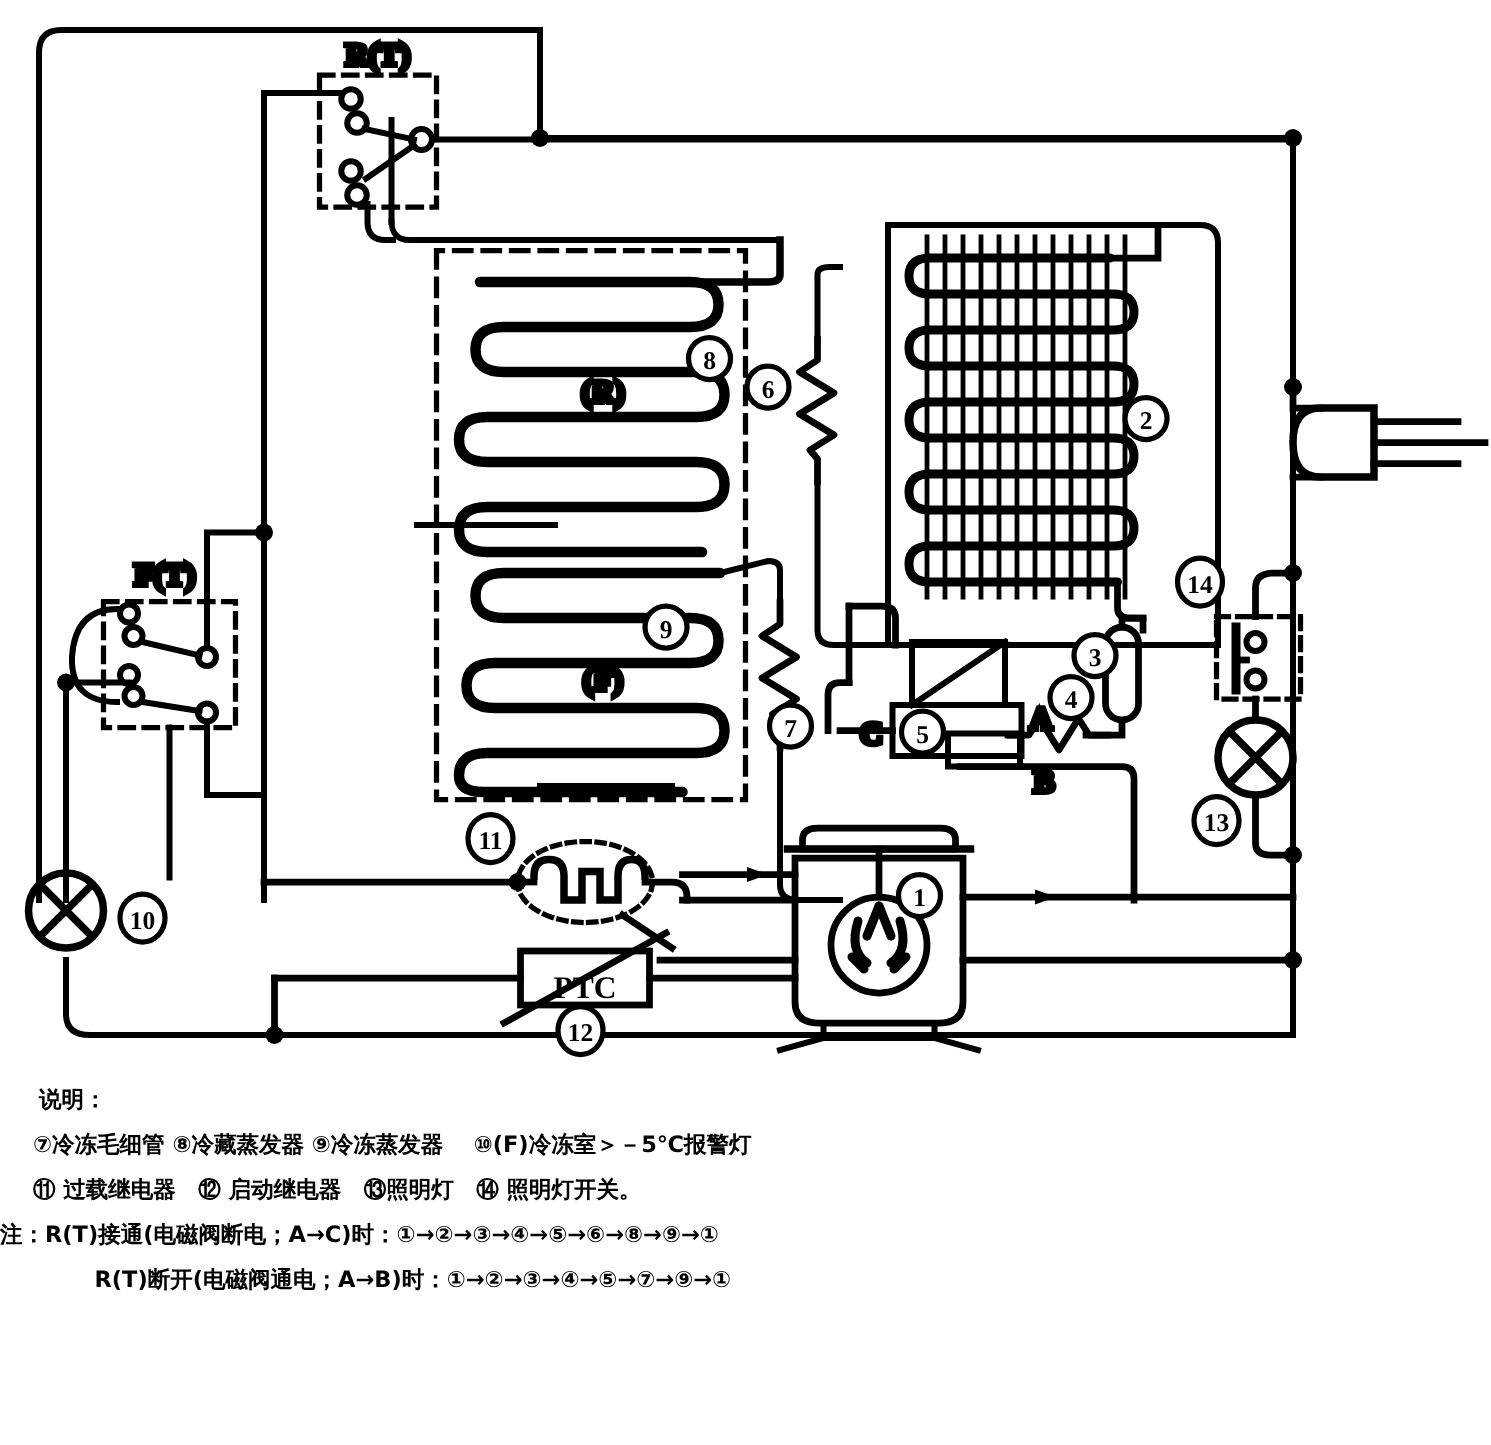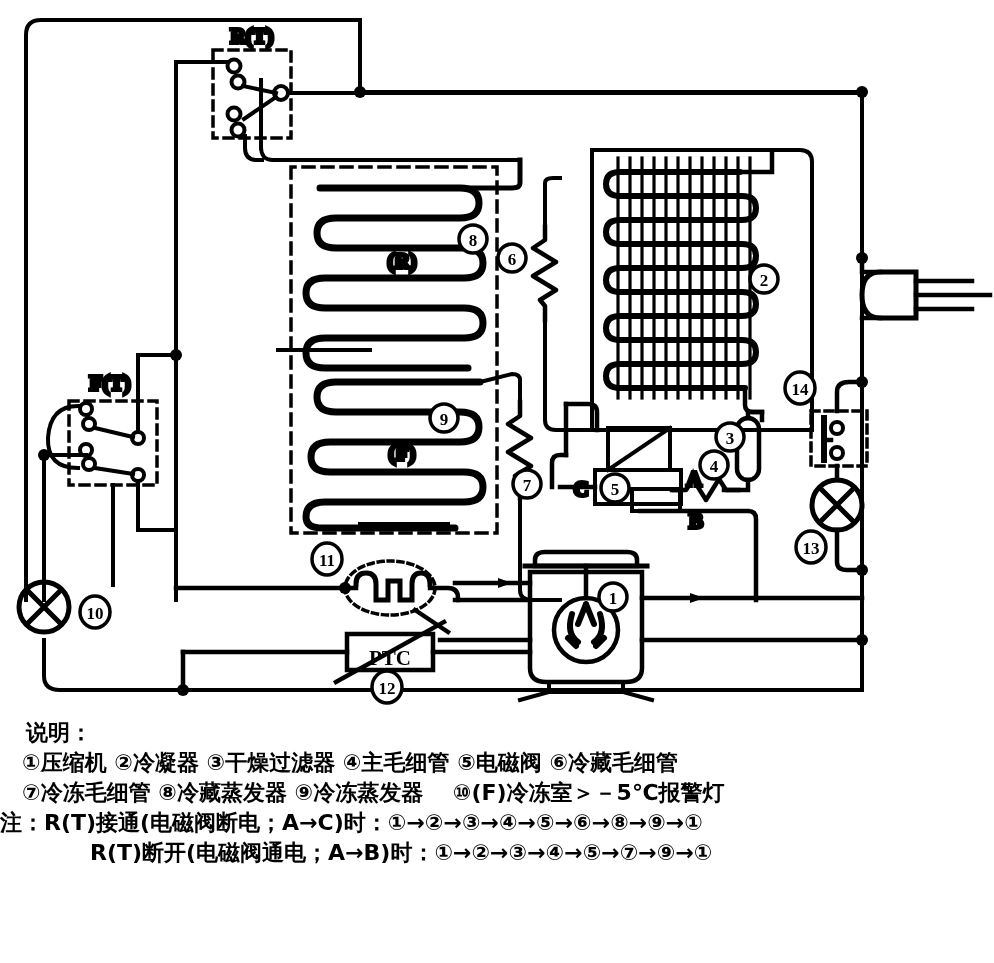--- a/index.html
+++ b/index.html
@@ -9,29 +9,29 @@
     color:#000;
   }
   #diagram{position:absolute;left:0;top:0;width:994px;height:720px;}
   #legend{
     position:absolute;left:0;top:718px;width:994px;height:245px;
     padding:0;box-sizing:border-box;
   }
   .leg-line{
     font-family:"DejaVu Sans","Liberation Sans",sans-serif;
     font-weight:bold;
-    font-size:22px;
+    font-size:15px;
     line-height:30px;
     white-space:nowrap;
     letter-spacing:0px;
   }
   .leg-head{padding-left:26px;}
   .leg-body{padding-left:22px;}
   .note-line{}
-  .note-line2{padding-left:90px;}
+  .note-line2{padding-left:63px;}
   svg text{font-family:"Liberation Serif","DejaVu Serif",serif;}
   .lbl{font-size:21px;font-weight:bold;}
   .lblsm{font-size:17px;font-weight:bold;}
 </style>
 </head>
 <body>
 
 <div id="diagram">
 <svg width="994" height="720" viewBox="0 0 994 720" xmlns="http://www.w3.org/2000/svg">
   <rect x="0" y="0" width="994" height="720" fill="#ffffff"></rect>
@@ -366,17 +366,17 @@
     <g>
       <ellipse cx="800" cy="388" rx="15" ry="16" fill="#fff" stroke="#000" stroke-width="3.5"></ellipse>
       <text x="800" y="395" class="lblsm" text-anchor="middle">14</text>
     </g>
   </g>
 </svg>
 </div>
 
 <div id="legend">
   <div class="leg-line leg-head">说明：</div>
-  <div class="leg-line leg-body">①压缩机 ②冷凝器 ③干燥过滤器 ④主毛细管 ⑤电磁阀 ⑥冷藏毛细管</div>
   <div class="leg-line leg-body">⑦冷冻毛细管 ⑧冷藏蒸发器 ⑨冷冻蒸发器 　⑩(F)冷冻室＞－5℃报警灯</div>
+  <div class="leg-line leg-body">⑪ 过载继电器　⑫ 启动继电器　⑬照明灯　⑭ 照明灯开关。</div>
   <div class="leg-line note-line">注：R(T)接通(电磁阀断电；A→C)时：①→②→③→④→⑤→⑥→⑧→⑨→①</div>
   <div class="leg-line note-line2">R(T)断开(电磁阀通电；A→B)时：①→②→③→④→⑤→⑦→⑨→①</div>
 </div>
 
 </body></html>

